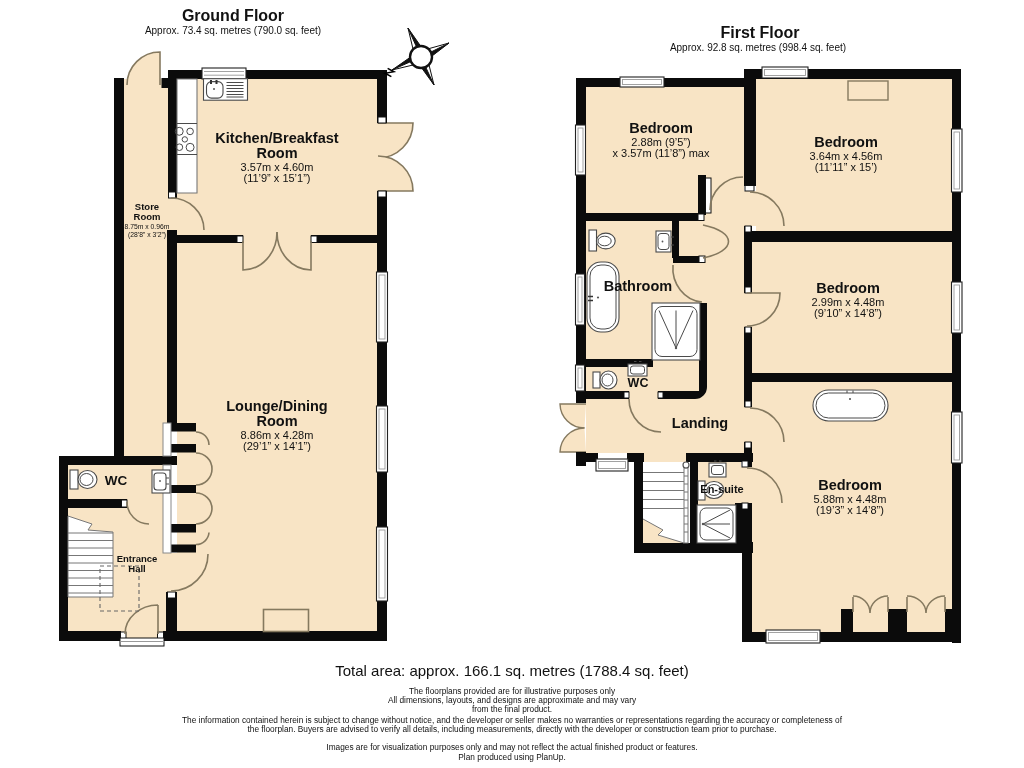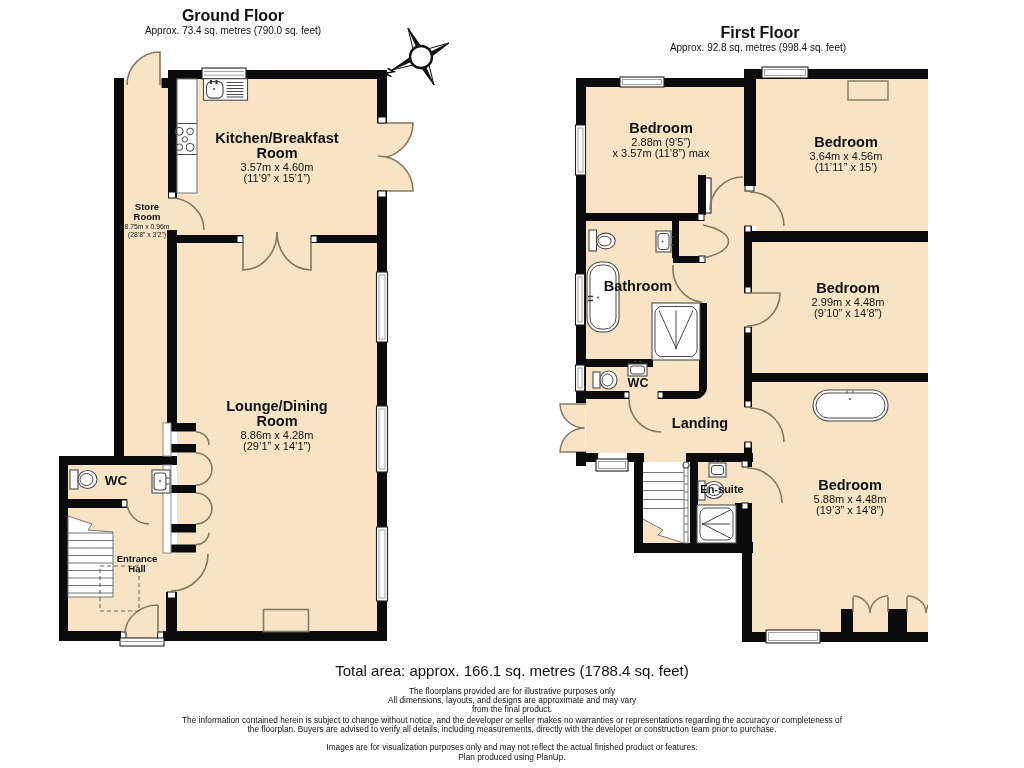--- a/index.html
+++ b/index.html
@@ -1,16 +1,16 @@
 <!DOCTYPE html>
 <html><head>
 <meta charset="utf-8">
 <style>
   html,body{margin:0;padding:0;background:#ffffff;}
-  .page{width:928px;height:768px;position:relative;overflow:hidden;background:#e5e5e5;}
+  .page{width:1024px;height:768px;position:relative;overflow:hidden;background:#e5e5e5;}
   svg{display:block;}
   text{font-family:"Liberation Sans", sans-serif;fill:#111111;}
   .t-title{font-size:16px;font-weight:bold;}
   .t-sub{font-size:10px;}
   .t-room{font-size:14.5px;font-weight:bold;}
   .t-dim{font-size:11px;}
   .t-small{font-size:9.5px;font-weight:bold;}
   .t-tiny{font-size:6.8px;}
   .wall{fill:#0b0b0b;}
   .beige{fill:#f8e4c5;}

